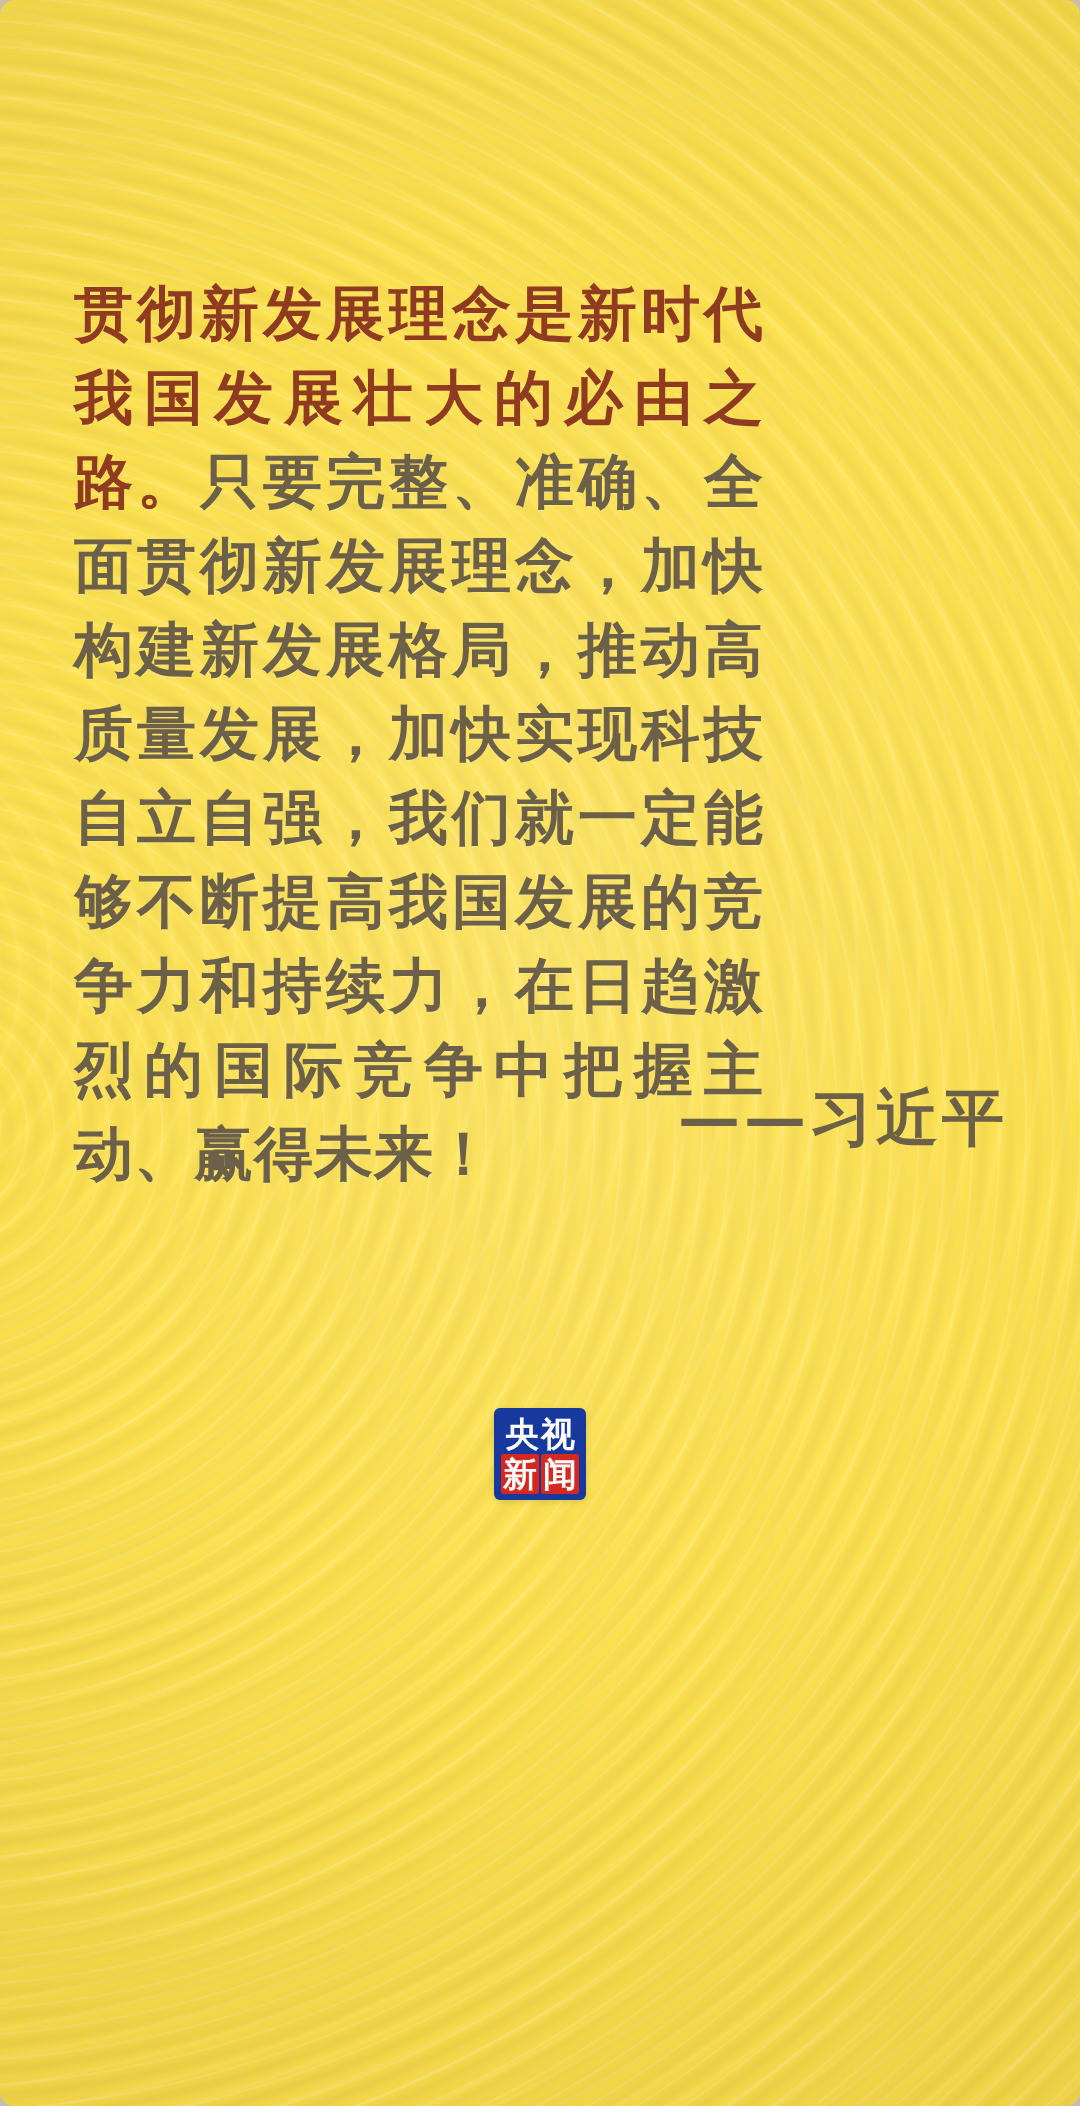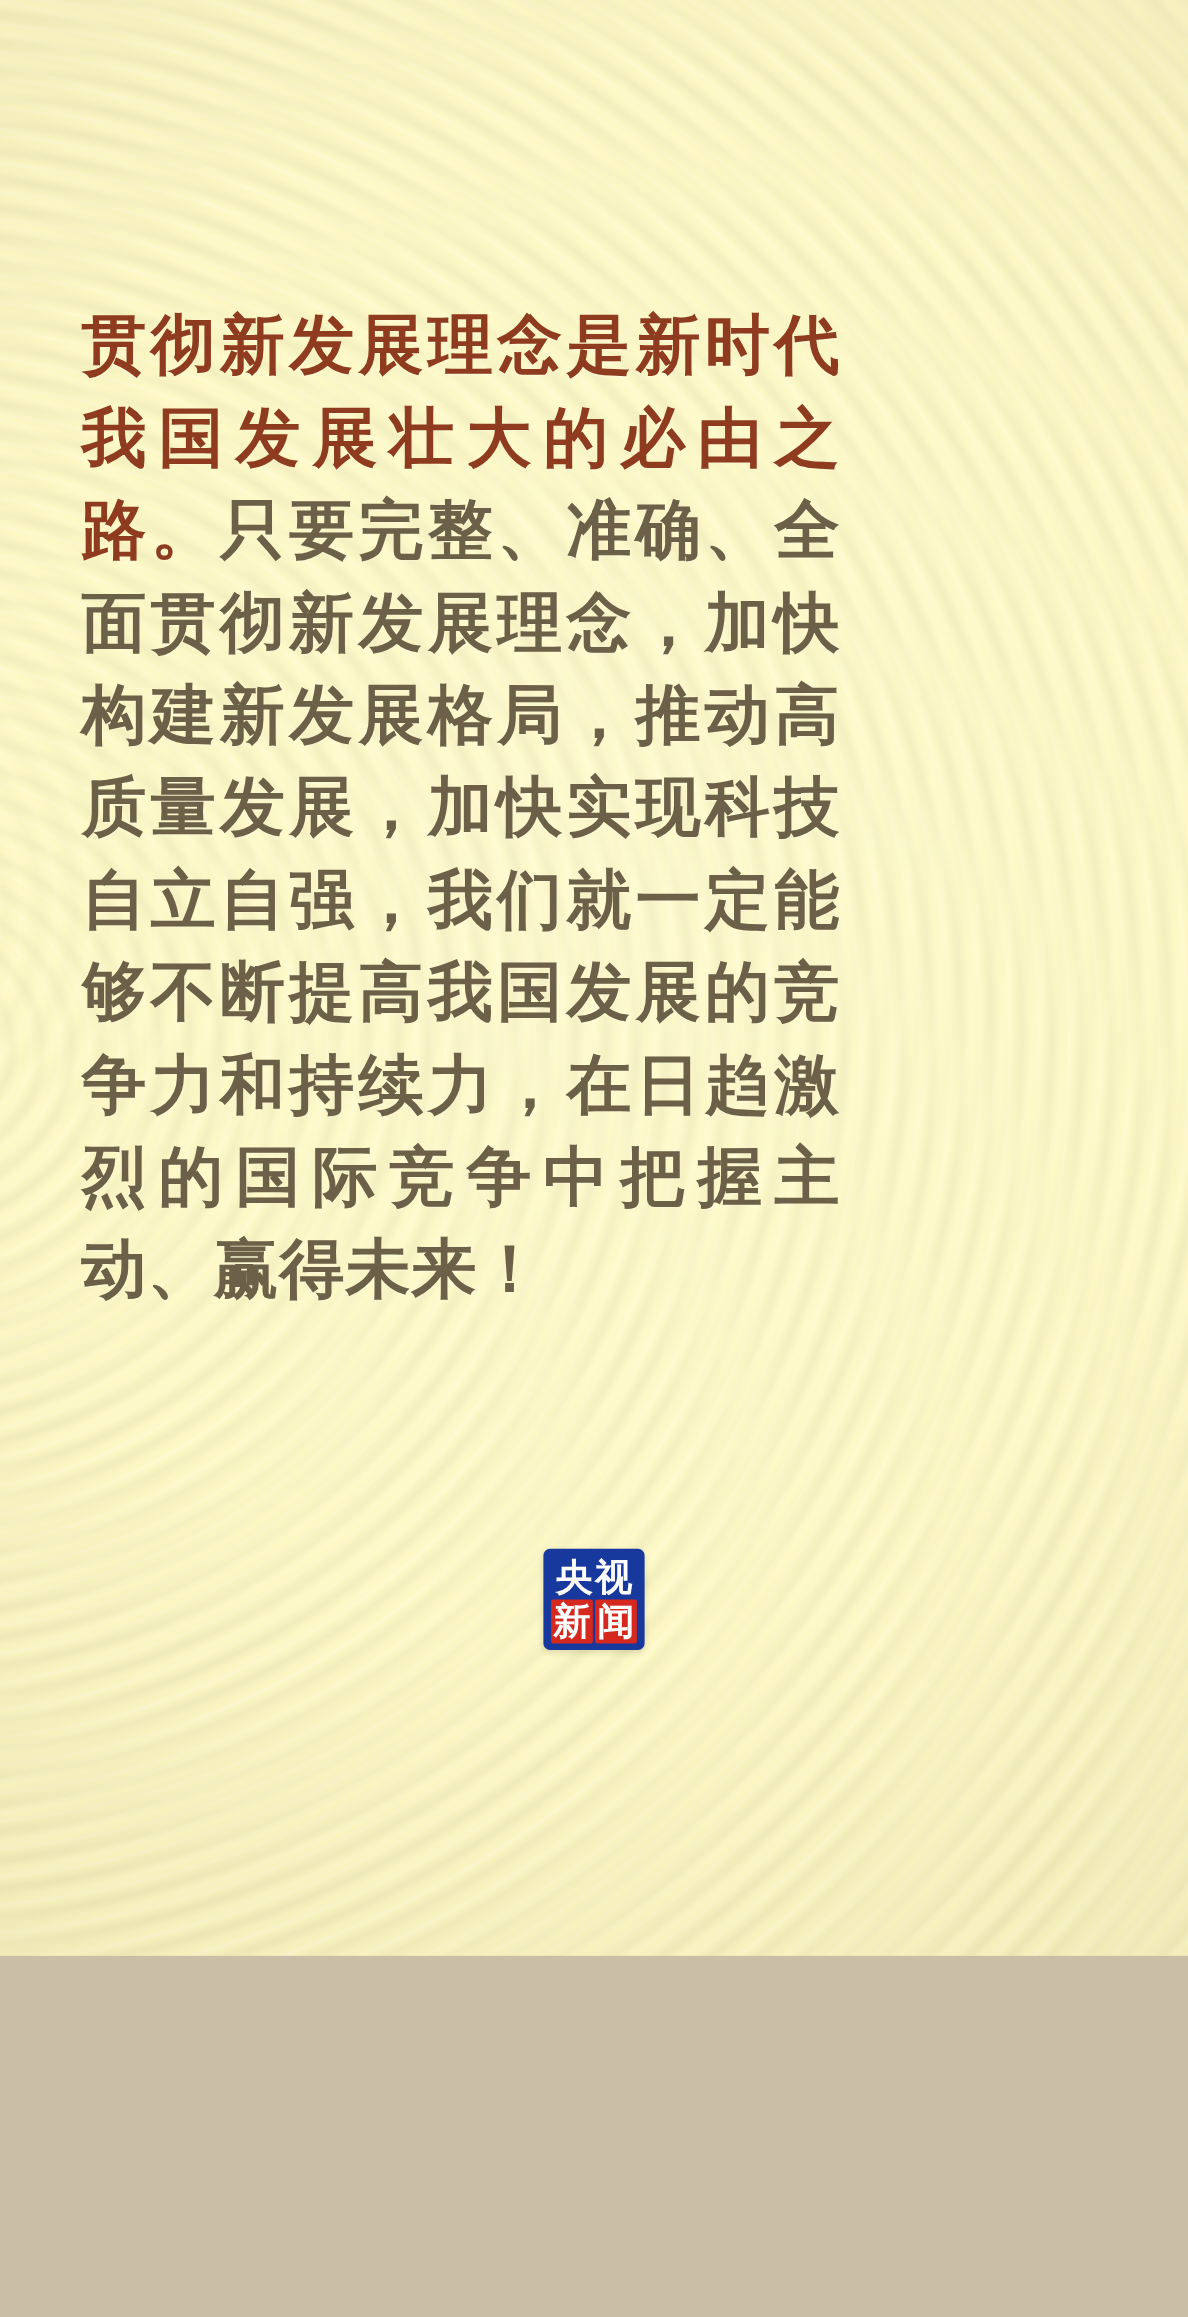--- a/index.html
+++ b/index.html
@@ -11,23 +11,24 @@
     width: 1080px;
     height: 2106px;
     overflow: hidden;
     font-family: "DejaVu Serif", "Liberation Serif", serif;
   }
 
   
   .poster {
     position: relative;
     width: 1080px;
-    height: 1778px;
-    background: #fef9c3;
+    height: 2106px;
+    background: #fde047;
     overflow: hidden;
+    border-radius: 15px;
   }
 
   
   .grain {
     position: absolute;
     inset: -40%;
     background:
       repeating-radial-gradient(
         ellipse 1500px 1400px at 18% 52%,
         rgba(255,255,255,0.16) 0px,
@@ -144,20 +145,21 @@
 <div class="poster">
 
   <div class="grain"></div>
   <div class="grain2"></div>
   <div class="vignette"></div>
 
   <div class="quote-wrap">
     <p class="quote"><span class="hl">贯彻新发展理念是新时代我国发展壮大的必由之路。</span><span>只要完整、准确、全面贯彻新发展理念，加快构建新发展格局，推动高质量发展，加快实现科技自立自强，我们就一定能够不断提高我国发展的竞争力和持续力，在日趋激烈的国际竞争中把握主动、赢得未来！</span></p>
   </div>
 
+  <div class="attribution">——习近平</div>
 
   <div class="logo">
     <div class="logo-row top">
       <span class="logo-char">央</span>
       <span class="logo-char">视</span>
     </div>
     <div class="logo-row bottom">
       <span class="logo-char">新</span>
       <span class="logo-char">闻</span>
     </div>

